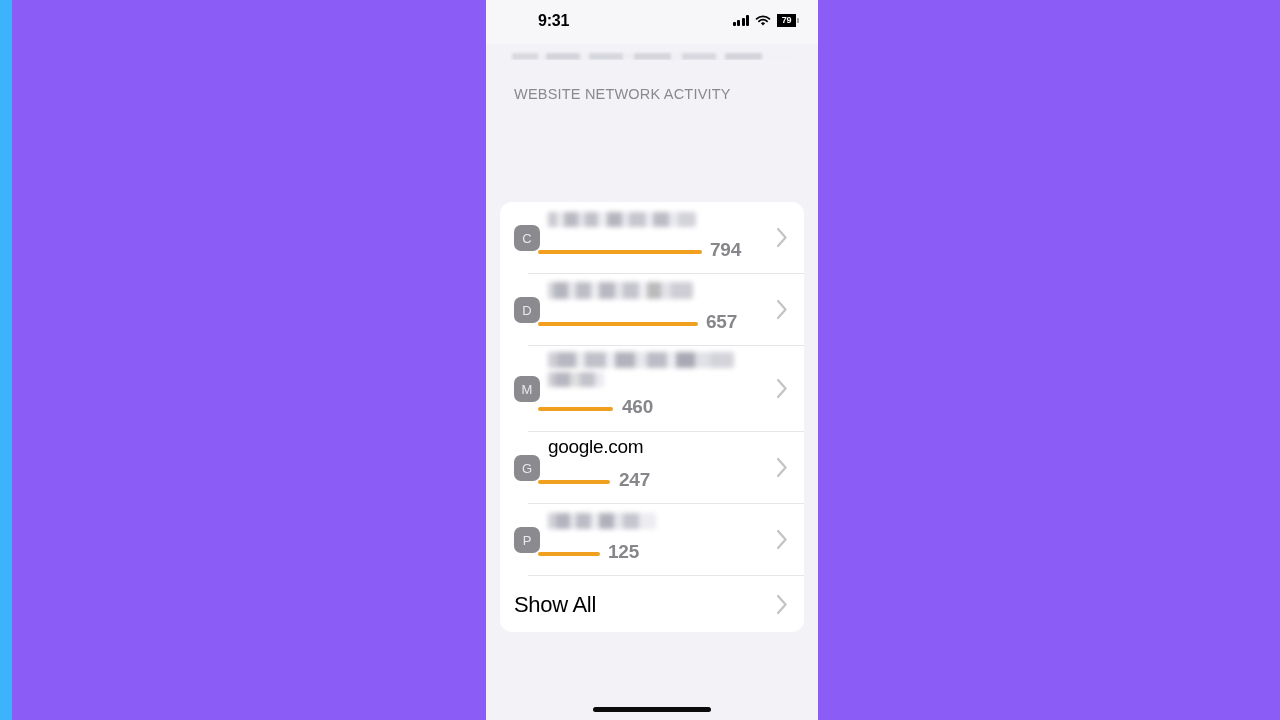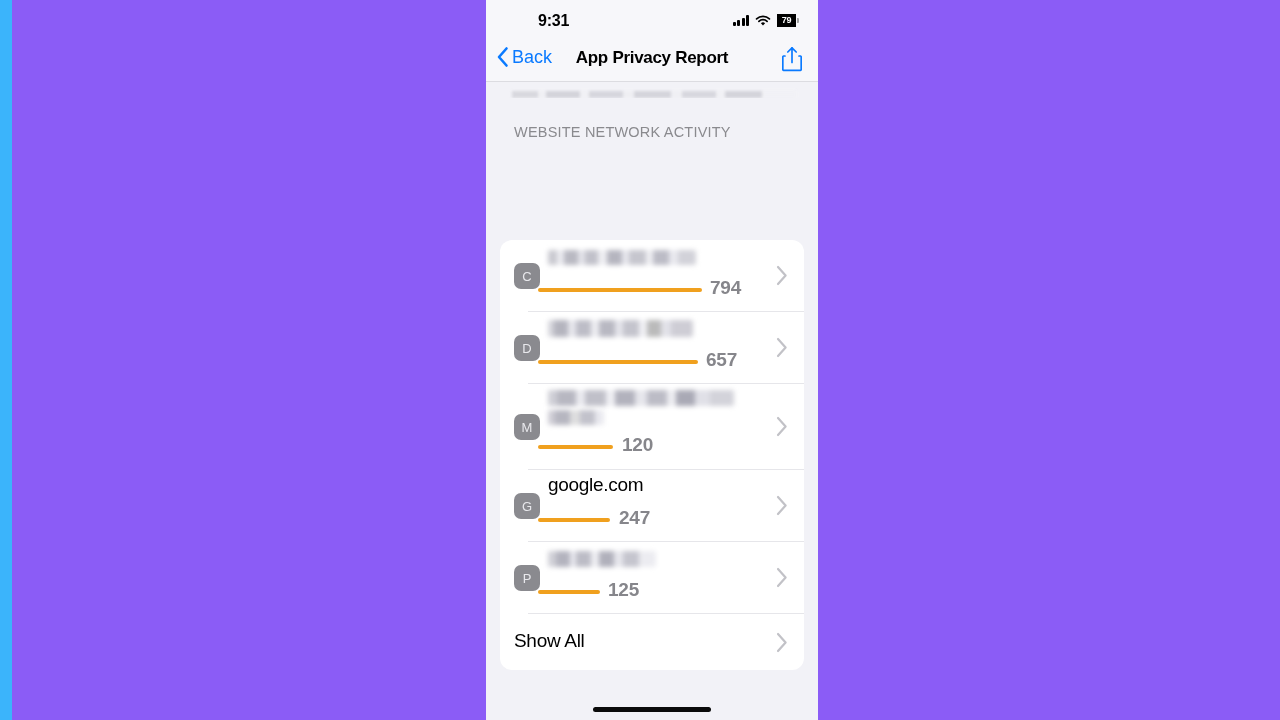--- a/index.html
+++ b/index.html
@@ -292,21 +292,21 @@
   
   .showall-row {
     position: relative;
     height: 56px;
     cursor: pointer;
   }
   .showall-label {
     position: absolute;
     left: 14px;
     top: 16px;
-    font-size: 19px;
+    font-size: 22px;
     color: #000;
     letter-spacing: -0.3px;
   }
 
   
   .footer-note {
     position: absolute;
     left: 28px;
     top: 456px;
     width: 268px;
@@ -353,41 +353,20 @@
         </svg>
 
         <div class="battery">
           <span class="battery-pct">79</span>
           <span class="battery-tip"></span>
         </div>
 
       </div>
     </div>
 
-    <div class="navbar">
-
-      <div class="nav-back">
-        <svg class="chev-back" width="13" height="22" viewBox="0 0 13 22">
-          <path d="M10.5 2.5 L3 11 L10.5 19.5" stroke="#0a7aff" stroke-width="2.6" fill="none" stroke-linecap="round" stroke-linejoin="round"></path>
-        </svg>
-        <span>Back</span>
-      </div>
-
-      <div class="nav-title">App Privacy Report</div>
-
-      <div class="nav-share">
-        <svg width="20" height="26" viewBox="0 0 20 26">
-          <path d="M3 10 H1.6 A1 1 0 0 0 0.8 11 V23.4 A1 1 0 0 0 1.6 24.4 H18.4 A1 1 0 0 0 19.2 23.4 V11 A1 1 0 0 0 18.4 10 H17" stroke="#0a7aff" stroke-width="1.7" fill="none" stroke-linecap="round" stroke-linejoin="round"></path>
-          <path d="M10 16.5 V1.8" stroke="#0a7aff" stroke-width="1.7" fill="none" stroke-linecap="round"></path>
-          <path d="M5.8 6 L10 1.8 L14.2 6" stroke="#0a7aff" stroke-width="1.7" fill="none" stroke-linecap="round" stroke-linejoin="round"></path>
-        </svg>
-      </div>
-
-      <div class="nav-hairline"></div>
-    </div>
 
     <div class="content">
 
       <div class="ghost-row">
 
         <span class="ghost-strip"></span>
       </div>
 
       <div class="section-header">WEBSITE NETWORK ACTIVITY</div>
 
@@ -413,21 +392,21 @@
             <path d="M2 2 L9.6 10.5 L2 19" stroke="#c2c2c7" stroke-width="2.2" fill="none" stroke-linecap="round" stroke-linejoin="round"></path>
           </svg>
           <div class="row-divider"></div>
         </div>
 
         <div class="row site-row" style="height:86px">
           <div class="avatar" style="top:30px">M</div>
           <div class="blur-line bl-m1"></div>
           <div class="blur-line bl-m2"></div>
           <div class="bar" style="top:61px;width:75px"></div>
-          <div class="count" style="left:122px;top:50px">120</div>
+          <div class="count" style="left:122px;top:50px">460</div>
           <svg class="chev-row" style="top:32px" width="12" height="21" viewBox="0 0 12 21">
             <path d="M2 2 L9.6 10.5 L2 19" stroke="#c2c2c7" stroke-width="2.2" fill="none" stroke-linecap="round" stroke-linejoin="round"></path>
           </svg>
           <div class="row-divider"></div>
         </div>
 
         <div class="row site-row" style="height:72px">
           <div class="avatar" style="top:23px">G</div>
           <div class="domain-clear" style="top:4px">google.com</div>
           <div class="bar" style="top:48px;width:72px"></div>

